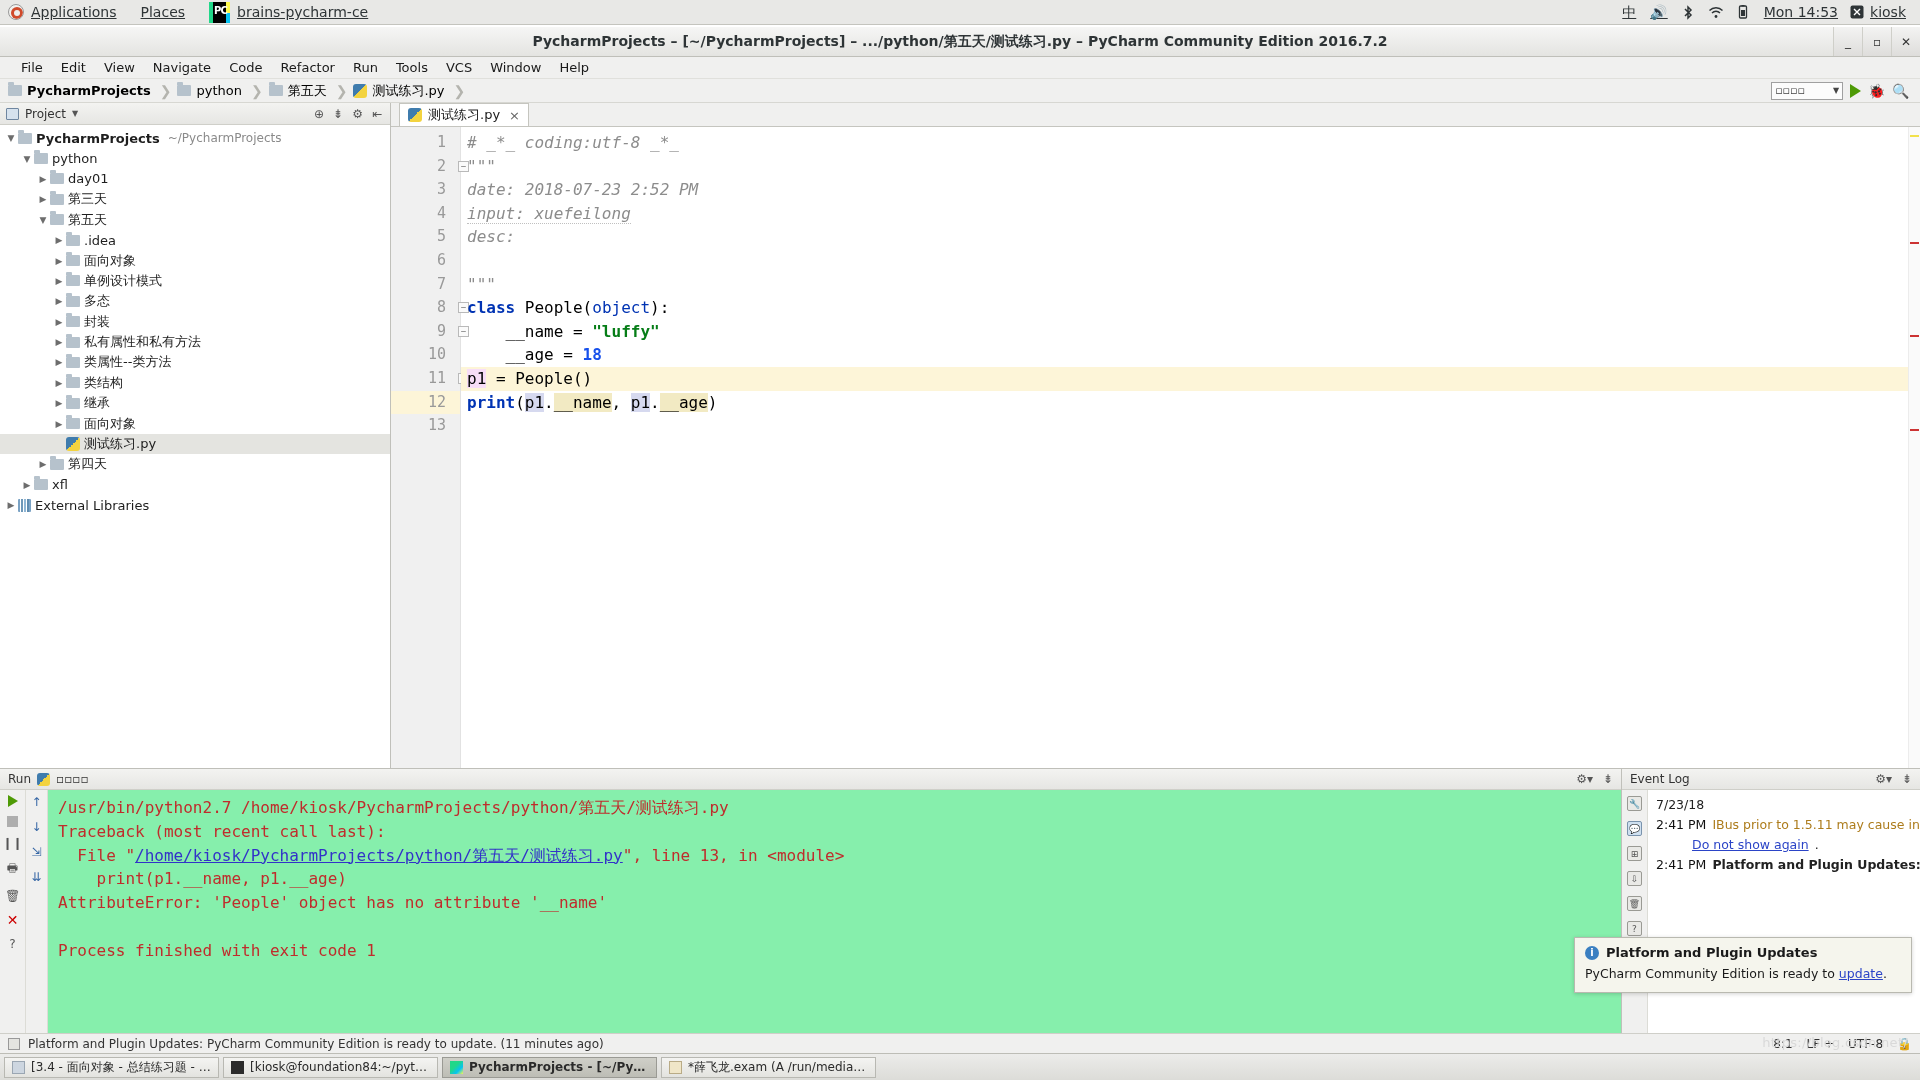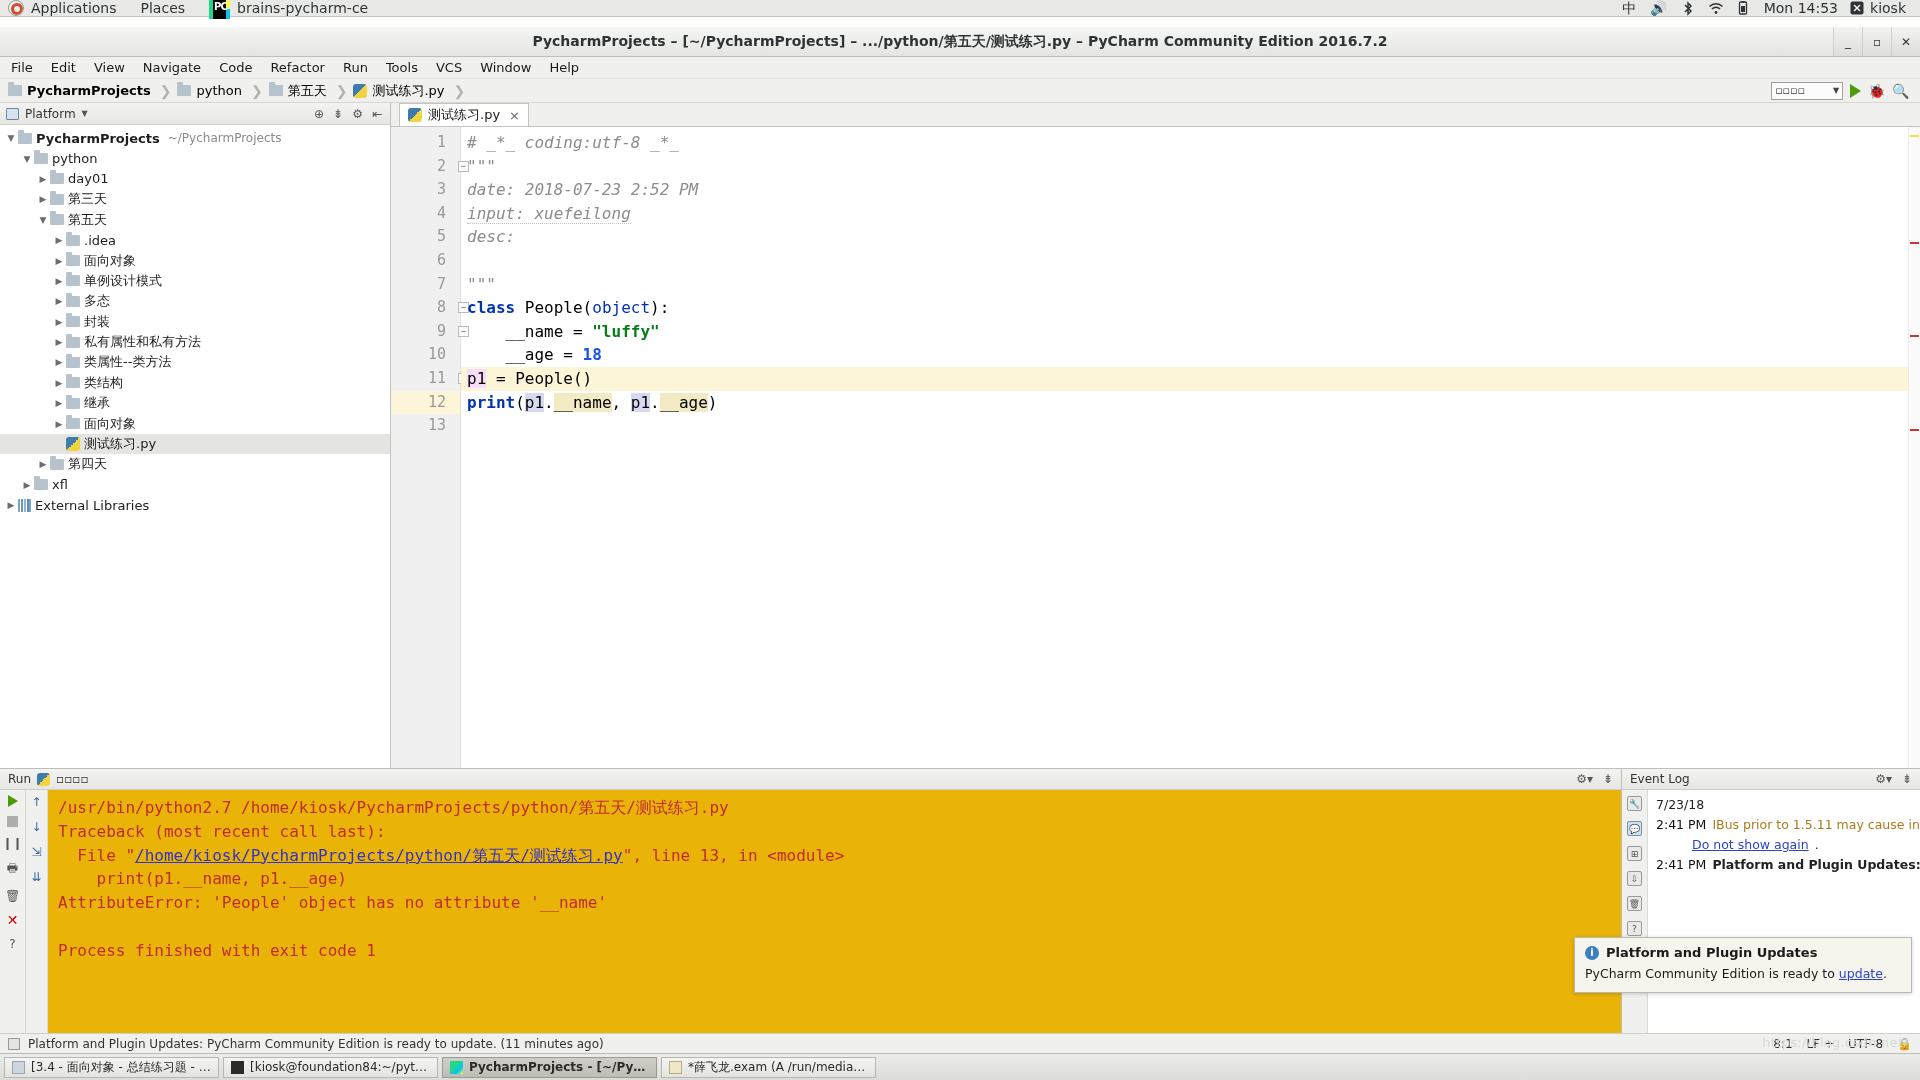--- a/index.html
+++ b/index.html
@@ -7,25 +7,25 @@
     width: 1920px; height: 1080px;
     font-family: "DejaVu Sans", "Liberation Sans", sans-serif;
     font-size: 13px;
     background: #ffffff;
     overflow: hidden;
   }
   .screen { position: relative; width: 1920px; height: 1080px; }
 
   
   .gnome-bar {
-    position: absolute; left: 0; top: 0; width: 1920px; height: 17px;
+    position: absolute; left: 0; top: 0; width: 1920px; height: 25px;
     background: #e8e8e6;
     border-bottom: 1px solid #c4c4be;
     display: flex; align-items: center;
-    font-size: 14px; color: #2e3436;
+    font-size: 14px; color: #2e3436; text-decoration: underline;
   }
   .gnome-left { display: flex; align-items: center; gap: 0px; }
   .gn-item { padding: 0 12px; display: flex; align-items: center; gap: 7px; height: 27px; }
   .gn-item.apps { padding-left: 8px; }
   .ubuntu-logo {
     width: 16px; height: 16px; border-radius: 50%;
     background: #f1f1ef; border: 1px solid #999;
     position: relative; overflow: hidden;
   }
   .ubuntu-logo::before {
@@ -80,21 +80,21 @@
   .win-btn {
     width: 29px; display:flex; align-items:center; justify-content:center;
     border-left: 1px solid #cfcfc9; font-size: 12px; color:#333;
     background: linear-gradient(#f3f3f2,#dedddb);
   }
   .win-btn:last-child { border-right: none; }
 
   
   .pc-menubar {
     height: 22px; flex: 0 0 22px; background: #f0f0ef;
-    display: flex; align-items: center; padding-left: 2px;
+    display: flex; align-items: center; padding-left: 12px;
     font-size: 13px; color: #1a1a1a;
     border-bottom: 1px solid #e0e0dc;
   }
   .menu-item { padding: 0 9px; height: 22px; display:flex; align-items:center; }
 
   
   .pc-navbar {
     height: 24px; flex: 0 0 24px; background: #f0f0ef;
     display:flex; align-items:center; padding-left: 8px;
     font-size: 13px; border-bottom: 1px solid #d7d7d2;
@@ -225,21 +225,21 @@
   }
   .run-toolbar2 {
     width: 22px; flex:0 0 22px; background:#f0f0ef; border-right:1px solid #dcdcd6;
     display:flex; flex-direction:column; align-items:center; padding-top:5px; gap:11px;
     font-size:12px; color:#3465a4;
   }
   .tb-play { width:0;height:0;border-left:10px solid #4e9a06;border-top:6px solid transparent;border-bottom:6px solid transparent; }
   .tb-stop { width:11px;height:11px;background:#aeaeae; }
   .tb-x { color:#cc0000; font-weight:bold; font-size:14px; }
   .console {
-    flex:1 1 auto; background:#eab308; padding: 6px 0 0 10px; overflow:hidden;
+    flex:1 1 auto; background:#86efac; padding: 6px 0 0 10px; overflow:hidden;
     font-family: "DejaVu Sans Mono","Liberation Mono",monospace;
     font-size: 16px; color:#bf2c2c; line-height: 23.8px;
   }
   .console .cline { white-space:pre; }
   .console a.path { color:#3232c8; text-decoration:underline; }
   .evlog {
     width: 298px; flex:0 0 298px; display:flex; flex-direction:column; background:#f0f0ef;
   }
   .evlog-body { flex:1 1 auto; display:flex; min-height:0; }
   .ev-side {
@@ -439,21 +439,21 @@
         <span class="bug-ic">🐞</span>
         <span class="search-ic">🔍</span>
       </div>
     </div>
 
     <div class="pc-body">
 
       <div class="pc-left">
         <div class="proj-header">
           <span class="ph-icon"></span>
-          <span>Platform</span>
+          <span>Project</span>
           <span class="ph-caret">▼</span>
           <span class="proj-header-right">
             <span>⊕</span>
             <span>⇟</span>
             <span>⚙</span>
             <span>⇤</span>
           </span>
         </div>
         <div class="tree">
           <div class="tree-row" style="padding-left:4px">

